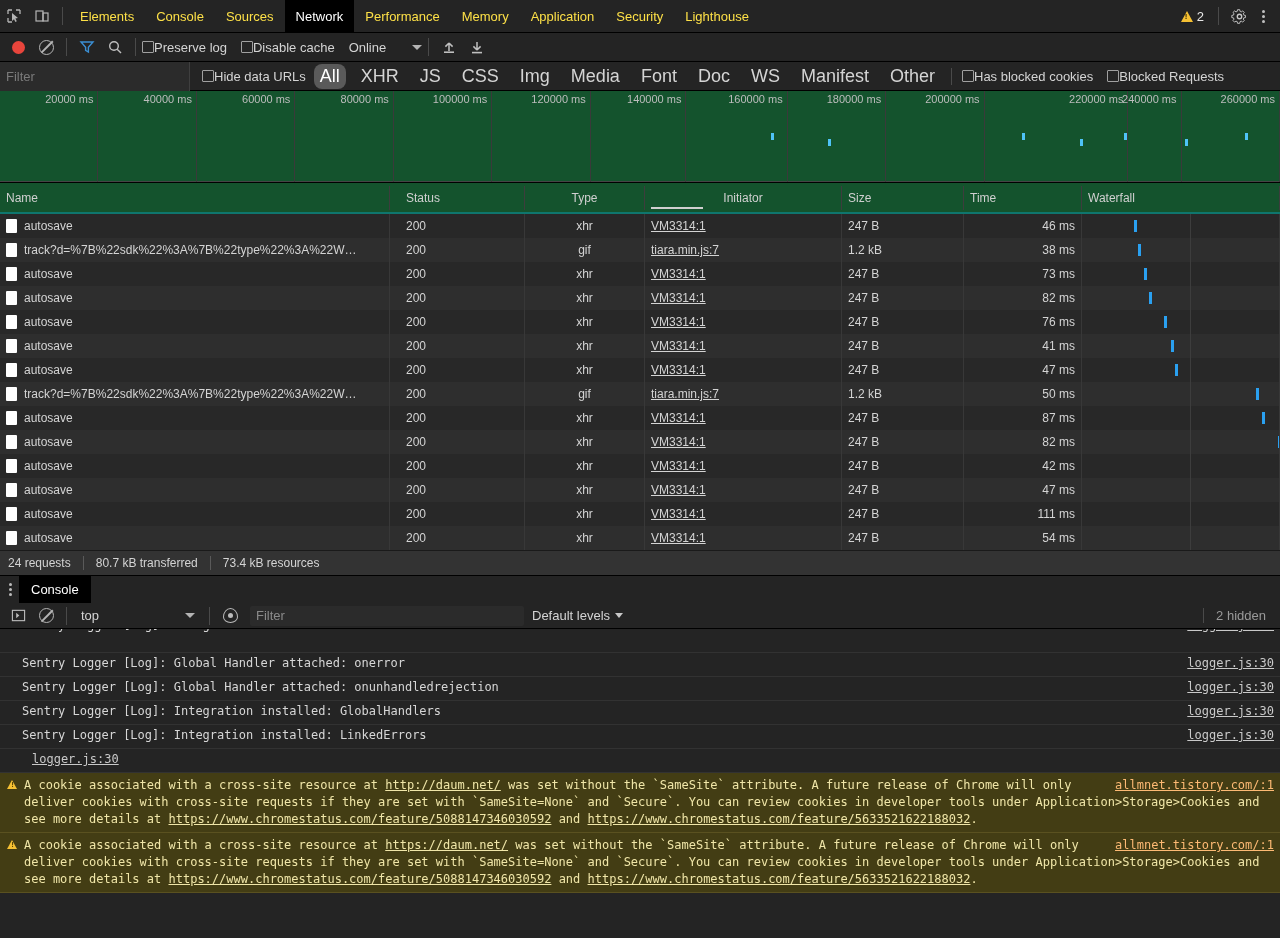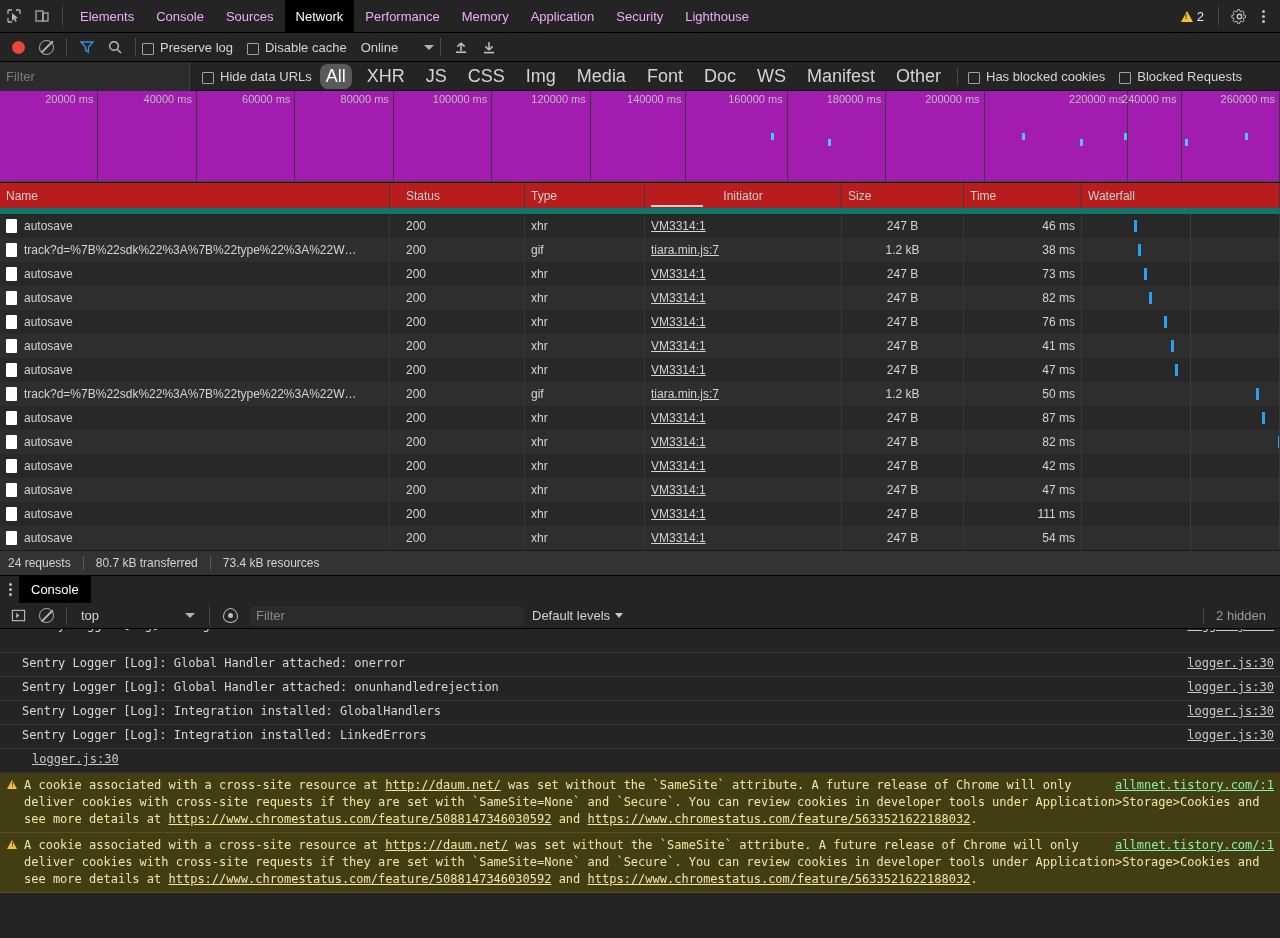--- a/index.html
+++ b/index.html
@@ -22,21 +22,21 @@
   }
   .ico-btn {
     width: 28px; height: 28px;
     display: flex; align-items: center; justify-content: center;
     color: #b4b4b4;
   }
   .ico-btn svg { display: block; }
   .tb-sep { width: 1px; height: 18px; background: #4a4a4a; margin: 0 6px; }
   .tab {
     padding: 0 11px; height: 33px; line-height: 33px;
-    font-size: 13px; color: #f0abfc; white-space: nowrap;
+    font-size: 13px; color: #fde047; white-space: nowrap;
   }
   .tab.active { background: #000; color: #fff; }
   .tabbar-right { margin-left: auto; display: flex; align-items: center; padding-right: 6px; }
   .warn-count { display: flex; align-items: center; gap: 4px; font-size: 13px; color: #e8e8e8; padding: 0 8px; }
   .tri-warn {
     width: 0; height: 0;
     border-left: 6px solid transparent; border-right: 6px solid transparent;
     border-bottom: 11px solid #f5c033; position: relative;
   }
   .tri-warn::after {
@@ -55,68 +55,68 @@
   .rec-dot { width: 13px; height: 13px; border-radius: 50%; background: #e8453c; }
   .clear-ic { width: 15px; height: 15px; border: 1.6px solid #b4b4b4; border-radius: 50%; position: relative; }
   .clear-ic::after {
     content: ""; position: absolute; left: -1px; top: 5.5px; width: 16px; height: 1.6px;
     background: #b4b4b4; transform: rotate(-45deg);
   }
   .cb {
     width: 12px; height: 12px; border: 1px solid #a0a0a0; background: transparent;
     display: inline-block; vertical-align: middle; border-radius: 1px;
   }
-  .cklabel { display: flex; align-items: flex-end; gap: 6px; font-size: 13px; color: #d4d4d4; margin-right: 14px; white-space: nowrap; }
+  .cklabel { display: flex; align-items: center; font-size: 13px; color: #d4d4d4; margin-right: 14px; white-space: nowrap; }
   .throttle { font-size: 13px; color: #d4d4d4; margin-right: 4px; }
   .caret-dn {
     width: 0; height: 0; border-left: 5px solid transparent; border-right: 5px solid transparent;
     border-top: 5px solid #b4b4b4;
   }
 
   
   .filterrow {
     height: 29px; min-height: 29px; background: #242424;
     display: flex; align-items: center; border-bottom: 1px solid #000;
   }
   .filterbox {
     width: 190px; height: 29px; background: #2b2b2b; border-right: 1px solid #3f3f3f;
     display: flex; align-items: center; padding: 0 6px; color: #7a7a7a; font-size: 13px;
   }
   .f-sep { width: 1px; height: 17px; background: #4a4a4a; margin: 0 10px; }
   .typebtn { font-size: 18px; color: #d4d4d4; padding: 2px 6px; border-radius: 8px; white-space: nowrap; }
   .typebtn.sel { background: #5a5a5a; color: #fff; }
 
   
-  .overview { height: 92px; min-height: 92px; background: #a21caf; position: relative; border-bottom: 1px solid #000; }
+  .overview { height: 92px; min-height: 92px; background: #14532d; position: relative; border-bottom: 1px solid #000; }
   .ov-col { position: absolute; top: 0; bottom: 0; border-right: 1px solid #3a3a3a; }
   .ov-lbl { position: absolute; top: 2px; right: 4px; font-size: 11px; color: #bdbdbd; white-space: nowrap; }
   .ov-tick { position: absolute; width: 3px; height: 7px; background: #4fc3f7; }
   .ov-base { position: absolute; left: 0; right: 0; bottom: 0; height: 1px; background: #454545; }
 
   
   .netgrid { flex: 0 0 auto; display: flex; flex-direction: column; background: #282828; }
   .hdr {
     height: 31px; min-height: 24px; display: flex; align-items: center;
-    background: #b91c1c; border-bottom: 6px solid #0f766e; font-size: 12px; color: #d0d0d0;
+    background: #14532d; border-bottom: 2px solid #0f766e; font-size: 12px; color: #d0d0d0;
   }
   .hdr .cell { height: 24px; line-height: 24px; padding: 0 6px; border-right: 1px solid #3d3d3d; overflow: hidden; white-space: nowrap; }
   .hdr .cell.sorted { position: relative; text-align: center; }
   .hdr .cell.sorted::after {
     content: ""; position: absolute; left: 6px; bottom: 1px; width: 52px; height: 2px; background: #cfcfcf;
   }
   .rowarea { position: relative; }
   .row { height: 24px; display: flex; align-items: center; font-size: 12px; color: #d4d4d4; }
   .row.odd { background: #282828; }
   .row.even { background: #2e2e2e; }
   .row .cell { height: 24px; line-height: 24px; padding: 0 6px; border-right: 1px solid #383838; overflow: hidden; white-space: nowrap; text-overflow: ellipsis; }
   .c-name { width: 390px; display: flex; align-items: center; gap: 7px; }
   .c-status { width: 125px; margin-left: 10px; }
-  .c-type { width: 120px; }
+  .c-type { width: 120px; text-align: center; }
   .c-init { width: 197px; }
-  .c-size { width: 122px; text-align: center; }
+  .c-size { width: 122px; text-align: left; }
   .c-time { width: 118px; text-align: right; }
   .c-wf { flex: 1; position: relative; padding: 0 !important; }
   .doc-ic {
     width: 11px; height: 14px; background: #fff; border-radius: 1px; flex: 0 0 auto;
   }
   .lnk { color: #d4d4d4; text-decoration: underline; }
   .wf-sub { position: absolute; top: 0; bottom: 0; width: 1px; background: #3d3d3d; }
   .wf-bar { position: absolute; top: 6px; width: 3px; height: 12px; background: #2aa0f0; }
 
   
@@ -156,21 +156,21 @@
     background: #433d14; border-bottom: 1px solid #5a5120; color: #f0e6a8;
     padding: 4px 6px 4px 24px; position: relative; line-height: 17px;
   }
   .warnrow .wtri {
     position: absolute; left: 7px; top: 7px;
     width: 0; height: 0; border-left: 5px solid transparent; border-right: 5px solid transparent;
     border-bottom: 9px solid #f5c033;
   }
   .warnrow .wtri::after { content: "!"; position: absolute; left: -1.6px; top: 2px; font-size: 7px; line-height: 7px; color: #3a2d00; font-weight: bold; }
   .warnrow a { color: #f0e6a8; text-decoration: underline; }
-  .warnrow .wsrc { float: right; margin-left: 14px; text-decoration: underline; color: #86efac; white-space: nowrap; }
+  .warnrow .wsrc { float: right; margin-left: 14px; text-decoration: underline; color: #fdba74; white-space: nowrap; }
 </style>
 </head>
 <body>
 
 <div id="app">
 
   <div class="tabbar">
     <div class="ico-btn">
       <svg width="16" height="16" viewBox="0 0 16 16">
           <path d="M2 2h4M2 2v4M14 2h-4M14 2v4M2 14h4M2 14v-4" stroke="#b4b4b4" stroke-width="1.3" fill="none"></path>

